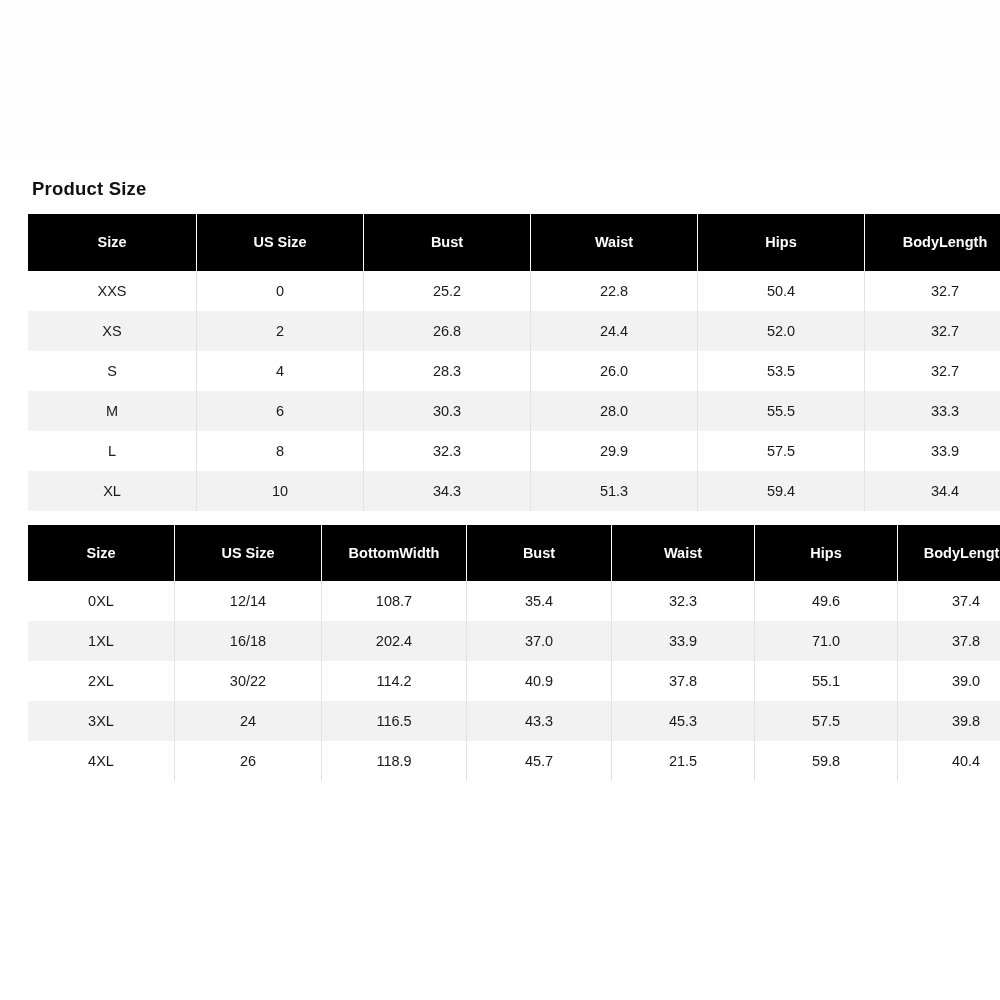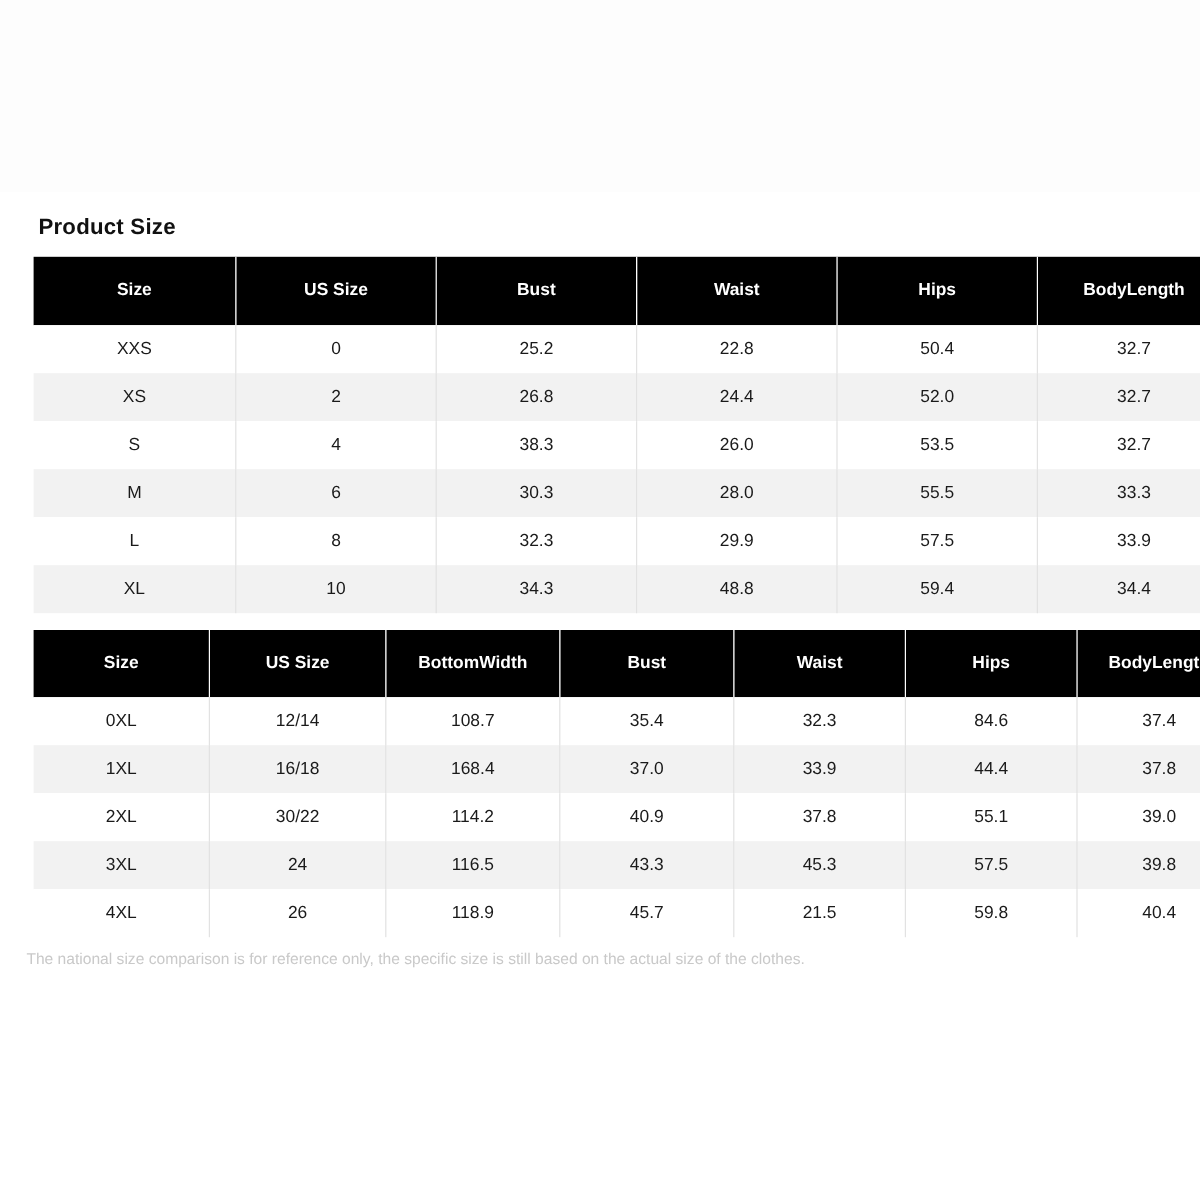--- a/index.html
+++ b/index.html
@@ -123,21 +123,21 @@
           <td>XS</td>
           <td>2</td>
           <td>26.8</td>
           <td>24.4</td>
           <td>52.0</td>
           <td>32.7</td>
         </tr>
         <tr>
           <td>S</td>
           <td>4</td>
-          <td>38.3</td>
+          <td>28.3</td>
           <td>26.0</td>
           <td>53.5</td>
           <td>32.7</td>
         </tr>
         <tr>
           <td>M</td>
           <td>6</td>
           <td>30.3</td>
           <td>28.0</td>
           <td>55.5</td>
@@ -148,21 +148,21 @@
           <td>8</td>
           <td>32.3</td>
           <td>29.9</td>
           <td>57.5</td>
           <td>33.9</td>
         </tr>
         <tr>
           <td>XL</td>
           <td>10</td>
           <td>34.3</td>
-          <td>48.8</td>
+          <td>51.3</td>
           <td>59.4</td>
           <td>34.4</td>
         </tr>
       </tbody>
     </table>
 
     <div class="table-gap"></div>
 
     <table class="size-table">
       <thead>
@@ -176,30 +176,30 @@
           <th style="width:128px">BodyLength</th>
         </tr>
       </thead>
       <tbody>
         <tr>
           <td>0XL</td>
           <td>12/14</td>
           <td>108.7</td>
           <td>35.4</td>
           <td>32.3</td>
-          <td>84.6</td>
+          <td>49.6</td>
           <td>37.4</td>
         </tr>
         <tr>
           <td>1XL</td>
           <td>16/18</td>
-          <td>168.4</td>
+          <td>202.4</td>
           <td>37.0</td>
           <td>33.9</td>
-          <td>44.4</td>
+          <td>71.0</td>
           <td>37.8</td>
         </tr>
         <tr>
           <td>2XL</td>
           <td>30/22</td>
           <td>114.2</td>
           <td>40.9</td>
           <td>37.8</td>
           <td>55.1</td>
           <td>39.0</td>
@@ -218,17 +218,16 @@
           <td>26</td>
           <td>118.9</td>
           <td>45.7</td>
           <td>21.5</td>
           <td>59.8</td>
           <td>40.4</td>
         </tr>
       </tbody>
     </table>
 
-    <div class="footnote">The national size comparison is for reference only, the specific size is still based on the actual size of the clothes.</div>
   </div>
 
   <div class="band-bottom"></div>
 </div>
 
 </body></html>

